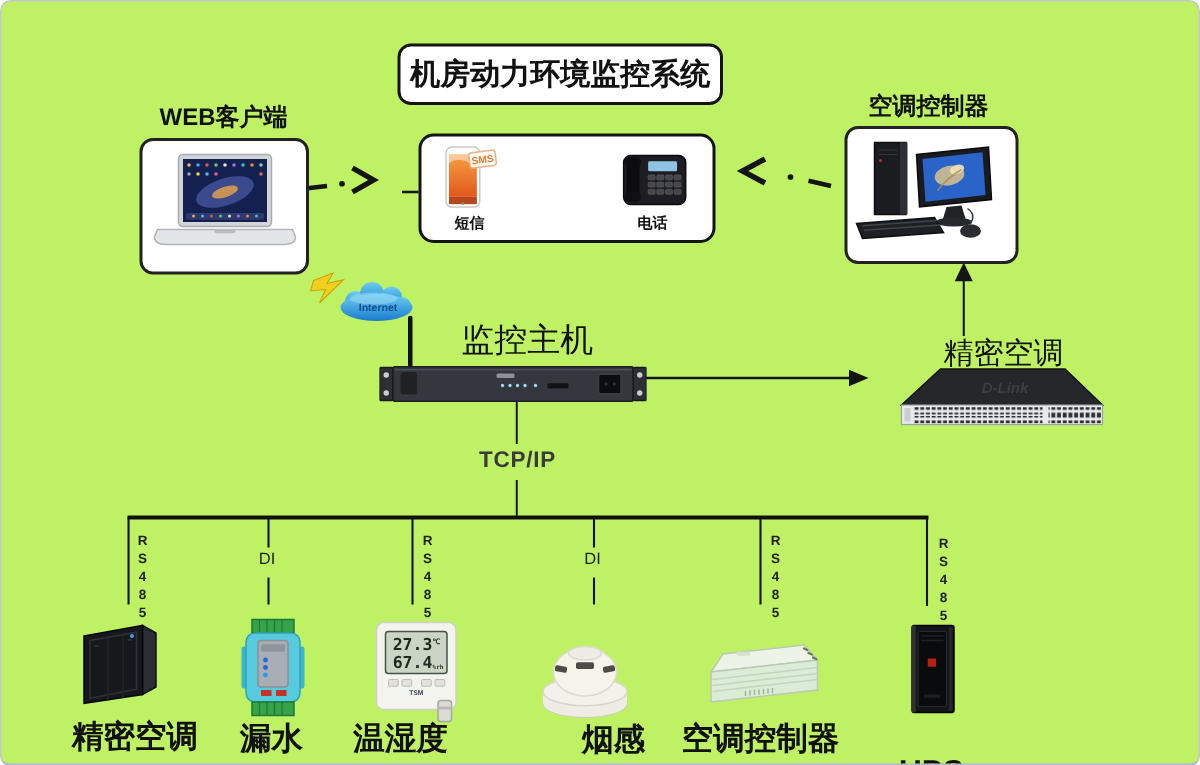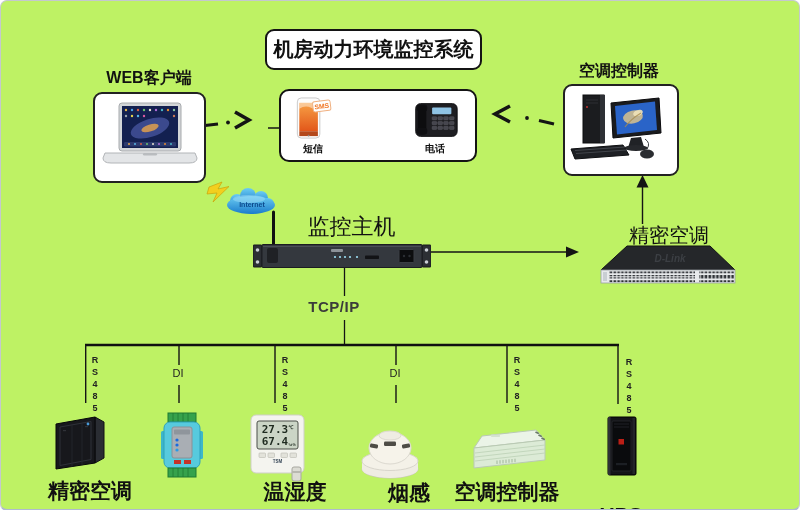--- a/index.html
+++ b/index.html
@@ -225,21 +225,21 @@
         <circle cx="92" cy="16" r="1.1"></circle>
       <circle cx="97" cy="16" r="1.1"></circle>
         <circle cx="104" cy="16" r="1.1"></circle>
     </g>
     <rect x="112" y="14.5" width="14" height="3.5" rx="0.8" fill="#121316"></rect>
     <rect x="146" y="8.5" width="15" height="13" rx="1" fill="#0c0d0f" stroke="#3a3e44"></rect>
     <circle cx="151" cy="15" r="1.2" fill="#2c2f34"></circle>
       <circle cx="156.5" cy="15" r="1.2" fill="#2c2f34"></circle>
   </svg>
 
-  <div class="abs ctr tcp-label" style="left:293px;top:297px;width:80px;z-index:3;">TCP/IP</div>
+  <div class="abs ctr tcp-label" style="left:304px;top:297px;width:80px;z-index:3;">TCP/IP</div>
 
   <div class="abs ctr mid-label" style="left:592px;top:221px;width:152px;z-index:3;">精密空调</div>
   <svg class="abs" style="left:593px;top:242px;z-index:2;" width="148" height="46" viewBox="0 0 148 46">
     <defs>
       <pattern id="ports" width="3.8" height="5.2" patternUnits="userSpaceOnUse">
         <rect x="0.5" y="0.9" width="2.6" height="3.3" fill="#2c2f34"></rect>
       </pattern>
     </defs>
     <polygon points="33,3 116,3 141,27 7,27" fill="#25272a" stroke="#121315"></polygon>
     <text x="76" y="19" font-size="10" font-weight="bold" font-style="italic" fill="#3c3f44" text-anchor="middle">D-Link</text>
@@ -345,18 +345,19 @@
     <rect x="7" y="2" width="2.5" height="58" fill="#2e3136"></rect>
     <rect x="31.5" y="3" width="2.5" height="56" fill="#24262a"></rect>
     <rect x="11" y="6" width="19" height="50" rx="1" fill="#0a0b0d" stroke="#26292e" stroke-width="0.8"></rect>
     <line x1="13" y1="9" x2="28" y2="9" stroke="#1e2126" stroke-width="1"></line>
     <line x1="13" y1="12" x2="28" y2="12" stroke="#1e2126" stroke-width="1"></line>
     <rect x="17.5" y="24" width="5.5" height="5.5" fill="#bb1f16"></rect>
     <rect x="15" y="48" width="11" height="2.2" fill="#1c1f24"></rect>
   </svg>
 
   <div class="abs ctr dev-label" style="left:46px;top:476px;width:86px;z-index:3;">精密空调</div>
-  <div class="abs ctr dev-label" style="left:252px;top:477px;width:84px;z-index:3;">温湿度</div>
+  <div class="abs ctr dev-label" style="left:138px;top:477px;width:84px;z-index:3;">漏水</div>
+  <div class="abs ctr dev-label" style="left:224px;top:477px;width:84px;z-index:3;">温湿度</div>
   <div class="abs ctr dev-label" style="left:366px;top:478px;width:84px;z-index:3;">烟感</div>
   <div class="abs ctr dev-label" style="left:452px;top:477px;width:108px;z-index:3;">空调控制器</div>
   <div class="abs ctr dev-label" style="left:578px;top:502px;width:84px;z-index:3;">UPS</div>
 
 </div>
 
 </body></html>

